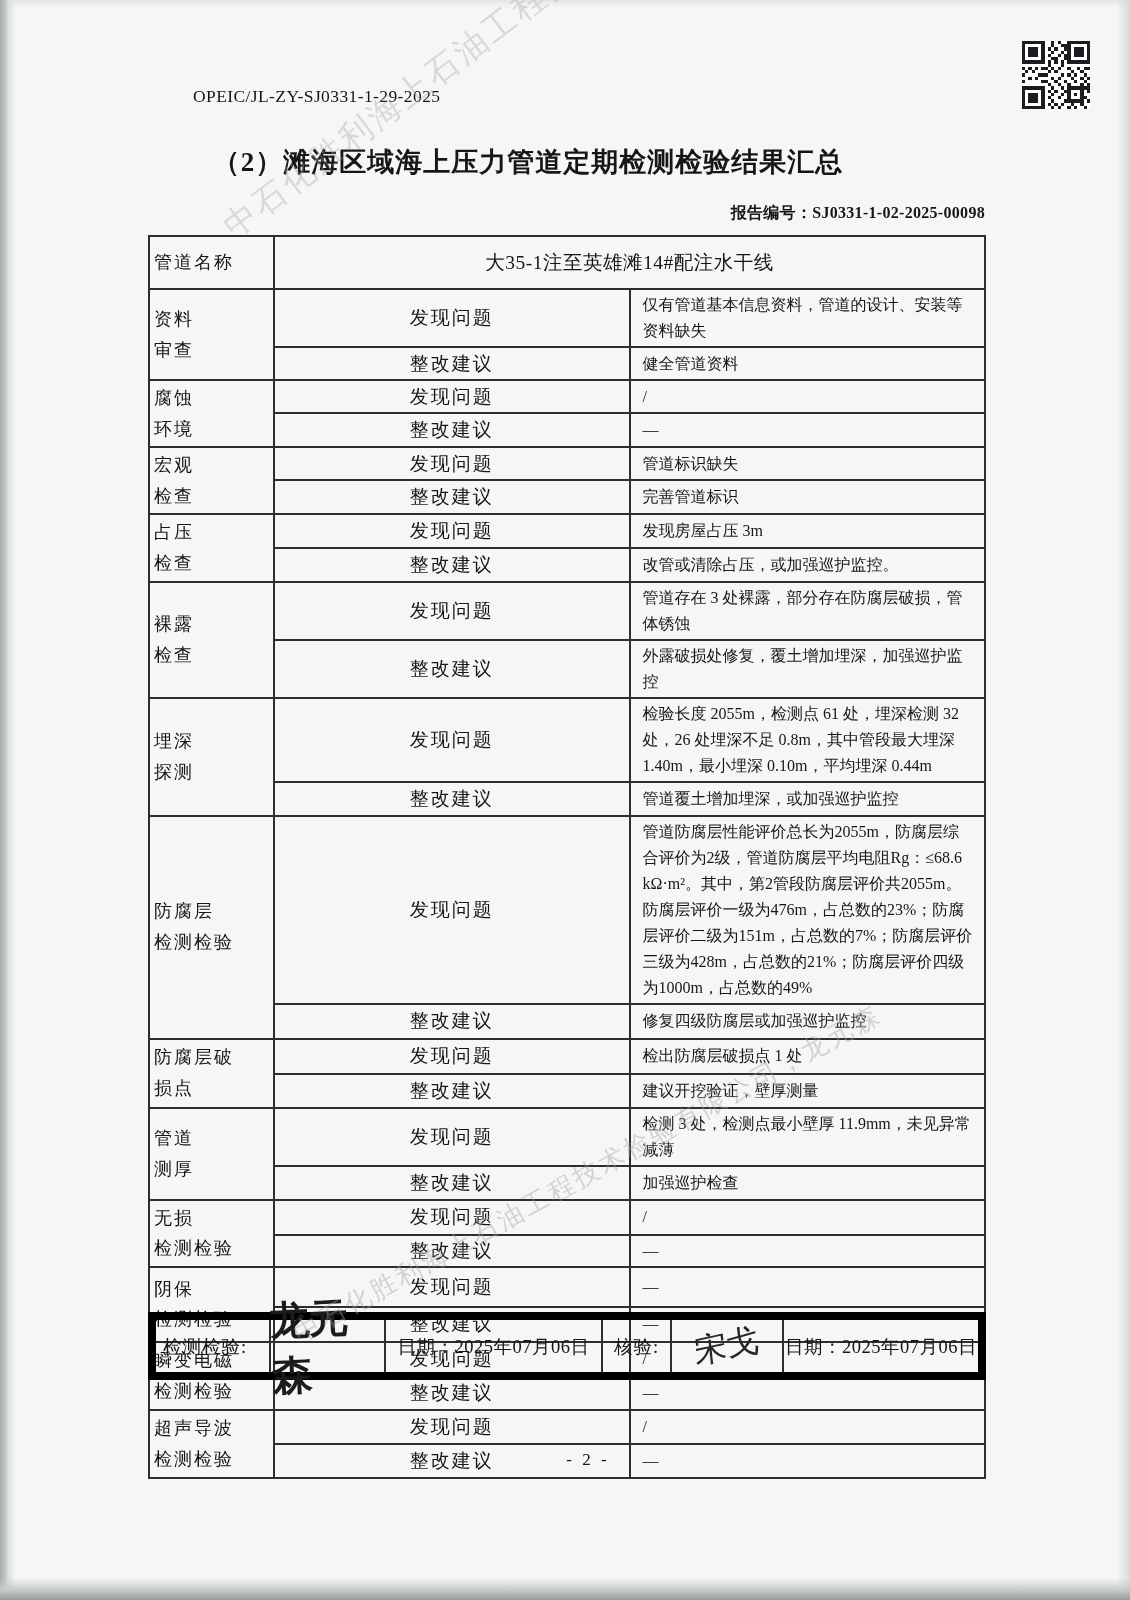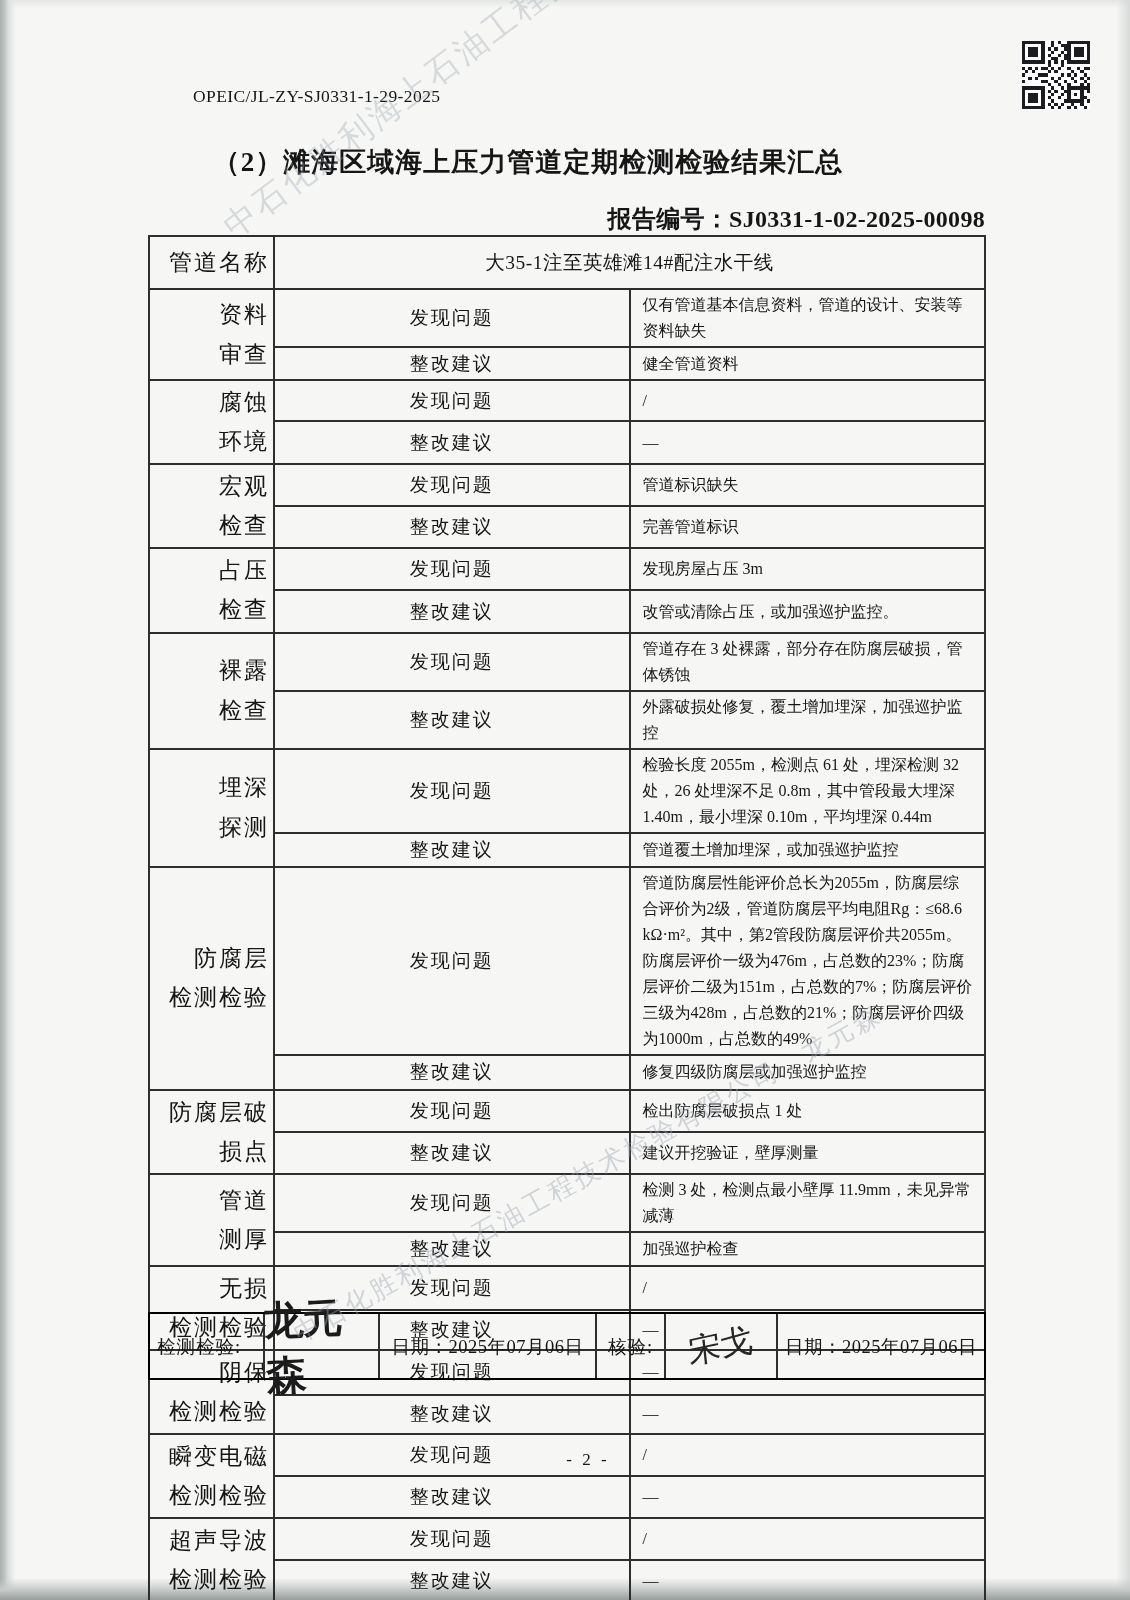--- a/index.html
+++ b/index.html
@@ -19,41 +19,41 @@
     background:linear-gradient(270deg,#d7dad8 0,rgba(246,247,245,0) 14px);}
   .edge-bottom{position:absolute;left:0;bottom:0;width:1130px;height:22px;
     background:linear-gradient(0deg,#989e9c 0,#c6cac8 10px,rgba(246,247,245,0) 22px);}
   .edge-top{position:absolute;left:0;top:0;width:1130px;height:8px;
     background:linear-gradient(180deg,#e3e6e4 0,rgba(246,247,245,0) 8px);}
 
   .docnum{position:absolute;left:193px;top:86px;font-size:17.5px;letter-spacing:.4px;}
   .title{position:absolute;left:128px;top:144px;width:800px;text-align:center;
     font-size:27px;font-weight:700;letter-spacing:1px;}
   .report-no{position:absolute;left:385px;top:203px;width:600px;text-align:right;
-    font-size:24px;font-weight:700;letter-spacing:.3px;}
+    font-size:16px;font-weight:700;letter-spacing:.3px;}
 
   
   .wm{position:absolute;white-space:nowrap;color:#9aa2ae;opacity:.42;
     pointer-events:none;z-index:6;font-size:26px;letter-spacing:3px;}
   .wm1{left:296px;top:1318px;transform:rotate(-29deg);transform-origin:0 50%;}
   .wm2{left:228px;top:208px;transform:rotate(-37deg);transform-origin:0 50%;font-size:33px;opacity:.34;}
 
   
   .tbl{position:absolute;left:148px;top:235px;width:838px;
     border-collapse:collapse;table-layout:fixed;z-index:2;}
   .tbl td{border:2px solid #2e2e2e;vertical-align:middle;background:transparent;}
-  td.cat{width:115px;text-align:right;font-size:23px;letter-spacing:2px;
+  td.cat{width:115px;text-align:left;font-size:18px;letter-spacing:2px;
     white-space:pre-line;line-height:1.7;padding:2px 4px;}
   td.lbl{width:119px;text-align:center;font-size:19px;letter-spacing:2px;padding:2px 2px;}
   td.val{font-size:16px;padding:2px 10px 2px 12px;line-height:26px;}
   td.pipename{text-align:center;font-size:19.5px;letter-spacing:.5px;}
 
   
   .signoff{position:absolute;left:148px;top:1312px;width:838px;height:68px;
-    display:flex;border:2px solid #000000;box-sizing:border-box;z-index:2;}
+    display:flex;border:8px solid #000000;box-sizing:border-box;z-index:2;}
   .signoff .cell{border-right:2px solid #2e2e2e;display:flex;align-items:center;
     box-sizing:border-box;font-size:18.5px;}
   .signoff .cell:last-child{border-right:none;}
   .so-label{width:115px;padding-left:7px;letter-spacing:1px;}
   .so-sig1{width:115px;justify-content:center;}
   .so-date1{width:217px;justify-content:center;letter-spacing:.5px;}
   .so-label2{width:69px;justify-content:center;letter-spacing:1px;}
   .so-sig2{width:112px;justify-content:center;}
   .so-date2{flex:1;justify-content:center;letter-spacing:.5px;}
   .sig-inspector{font-size:40px;font-weight:700;transform:rotate(-3deg);

